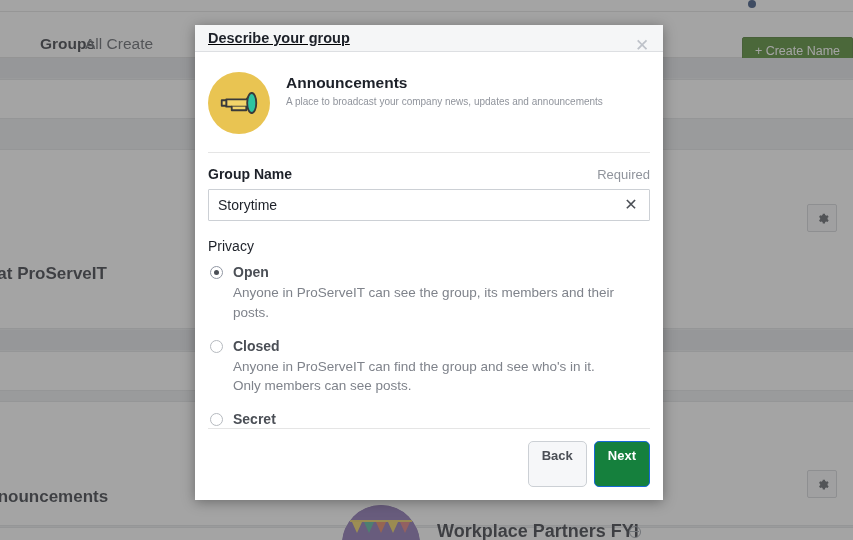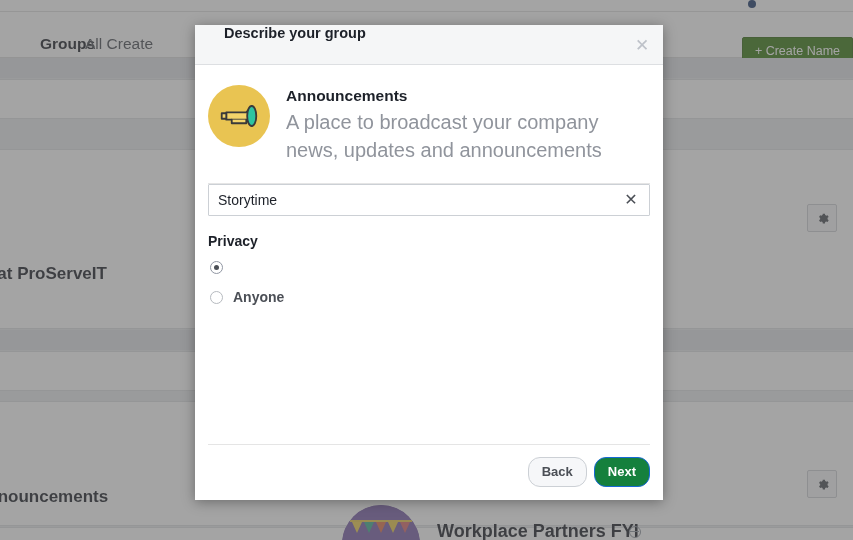--- a/index.html
+++ b/index.html
@@ -102,22 +102,23 @@
   .modal {
     position: absolute; left: 195px; top: 25px;
     width: 468px; height: 475px;
     background: #ffffff;
     box-shadow: 0 2px 12px rgba(0,0,0,0.35);
     z-index: 60;
     display: flex; flex-direction: column;
   }
   .modal-header {
     height: 40px; background: #f5f6f7; border-bottom: 1px solid #dddfe2;
-    display: flex; padding: 0 12px 0 29px;
+    display: flex; align-items: center; padding: 0 12px 0 13px;
     position: relative;
+    text-decoration: underline;
   }
   .modal-title {
     font-size: 14.5px; font-weight: bold; color: #1d2129;
   }
   .modal-close {
     position: absolute; right: 10px; top: 9px;
     width: 22px; height: 22px;
     display: flex; align-items: center; justify-content: center;
     color: #bec2c9; font-size: 17px; line-height: 1;
     font-family: "Liberation Sans", sans-serif;
@@ -127,21 +128,21 @@
   .hero { display: flex; gap: 16px; padding: 20px 0 18px 0; align-items: flex-start; }
   .hero-avatar {
     width: 62px; height: 62px; border-radius: 50%;
     background: #e9c köz;
     background: #e9c452;
     flex: 0 0 62px;
     display: flex; align-items: center; justify-content: center;
   }
   .hero-text { padding-top: 2px; }
   .hero-name { font-size: 15.5px; font-weight: bold; color: #1d2129; margin-bottom: 3px; }
-  .hero-desc { font-size: 20px; color: #90949c; line-height: 1.42; max-width: 335px; }
+  .hero-desc { font-size: 10px; color: #90949c; line-height: 1.42; max-width: 335px; }
 
   .divider { height: 1px; background: #e5e5e5; }
 
   .field-row {
     display: flex; justify-content: space-between; align-items: baseline;
     padding: 13px 0 7px 0;
   }
   .field-label { font-size: 14px; font-weight: bold; color: #1d2129; }
   .field-required { font-size: 13px; color: #90949c; }
 
@@ -155,21 +156,21 @@
     border-radius: 1px;
   }
   .input-clear {
     position: absolute; right: 9px; top: 6px;
     width: 20px; height: 20px;
     display: flex; align-items: center; justify-content: center;
     color: #4b4f56; font-size: 16px; line-height: 1;
   }
 
   .privacy-head {
-    font-size: 14px; font-weight: bold; color: #1d2129;
+    font-size: 14px; font-weight: normal; color: #1d2129;
     padding: 17px 0 9px 0;
   }
   .radio-group { }
   .radio-item { display: flex; align-items: flex-start; margin-bottom: 14px; }
   .radio-item:last-child { margin-bottom: 0; }
   .radio-circle {
     flex: 0 0 13px; width: 13px; height: 13px; border-radius: 50%;
     border: 1px solid #b6babf; background: #fff; margin: 3px 10px 0 2px;
     position: relative;
   }
@@ -183,21 +184,21 @@
   .radio-desc { font-size: 13.5px; color: #7f838b; line-height: 1.45; margin-top: 2px; max-width: 392px; }
 
   .modal-footer {
     border-top: 1px solid #e5e5e5;
     margin: 0 13px;
     padding: 12px 0 13px 0;
     display: flex; justify-content: flex-end; gap: 7px;
   }
   .btn {
     font-size: 13px; font-family: "Liberation Sans", sans-serif;
-    padding: 6px 13px 7px 13px; border-radius: 12px; font-weight: bold;
+    padding: 6px 13px 23px 13px; border-radius: 5px; font-weight: bold;
   }
   .btn-secondary { background: #f6f7f9; border: 1px solid #ccd0d5; color: #4b4f56; }
   .btn-primary { background: #15803d; border: 1px solid #1769d6; color: #ffffff; }
 </style>
 </head>
 <body>
 
 <div id="root">
 
   <div class="bg-page">
@@ -294,39 +295,54 @@
           </svg>
         </div>
         <div class="hero-text">
           <div class="hero-name">Announcements</div>
           <div class="hero-desc">A place to broadcast your company news, updates and announcements</div>
         </div>
       </div>
 
       <div class="divider"></div>
 
+      <div class="field-row">
+        <span class="field-label">Group Name</span>
+        <span class="field-required">Required</span>
+      </div>
 
       <div class="input-wrap">
         <input class="text-input" type="text" value="Storytime" style="">
         <div class="input-clear">✕</div>
       </div>
 
       <div class="privacy-head">Privacy</div>
 
       <div class="radio-group">
 
         <div class="radio-item">
           <span class="radio-circle checked"></span>
-        </div>
-
+          <span class="radio-texts">
+            <span class="radio-label">Open</span>
+            <div class="radio-desc">Anyone in ProServeIT can see the group, its members and their posts.</div>
+          </span>
+        </div>
 
         <div class="radio-item">
           <span class="radio-circle"></span>
           <span class="radio-texts">
-            <span class="radio-label">Anyone</span>
+            <span class="radio-label">Closed</span>
+            <div class="radio-desc">Anyone in ProServeIT can find the group and see who's in it. Only members can see posts.</div>
+          </span>
+        </div>
+
+        <div class="radio-item">
+          <span class="radio-circle"></span>
+          <span class="radio-texts">
+            <span class="radio-label">Secret</span>
           </span>
         </div>
 
       </div>
     </div>
 
     <div class="modal-footer">
       <button class="btn btn-secondary">Back</button>
       <button class="btn btn-primary">Next</button>
     </div>

